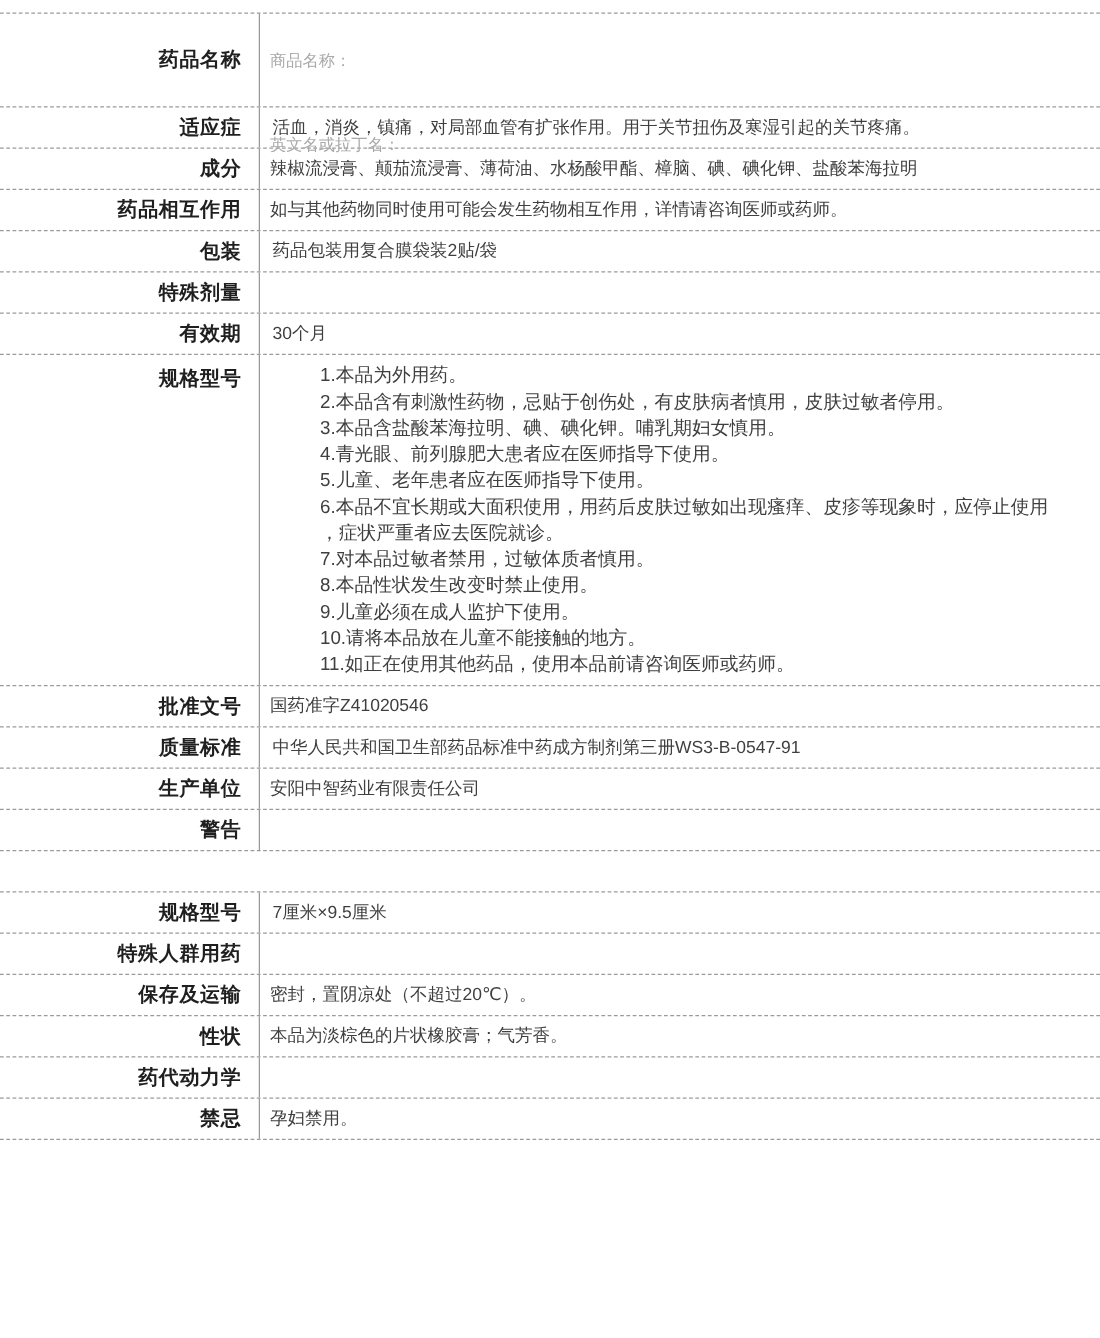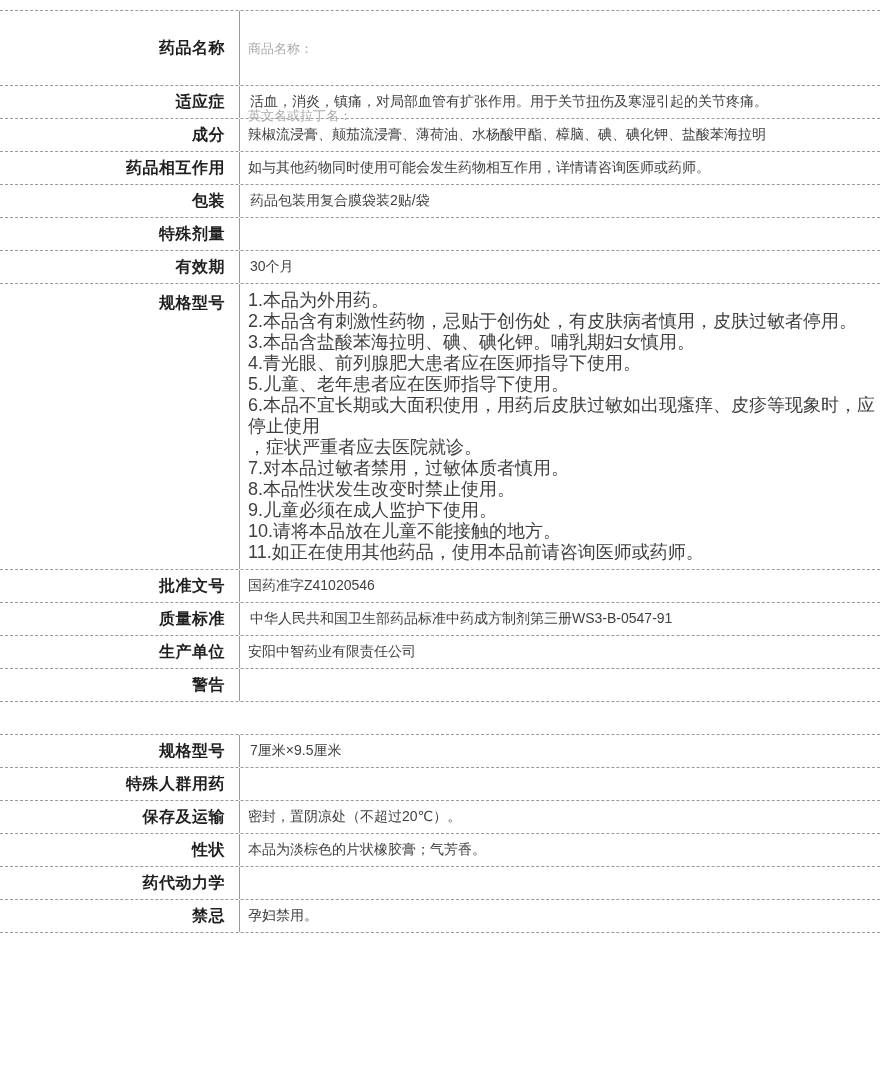--- a/index.html
+++ b/index.html
@@ -17,21 +17,21 @@
     margin-top: 10px;
     width: 880px;
     border-top: 1px dashed #9a9a9a;
   }
   .row {
     display: flex;
     align-items: stretch;
     border-bottom: 1px dashed #9a9a9a;
   }
   .label-cell {
-    width: 240px;
+    width: 208px;
     box-sizing: border-box;
     padding-right: 14px;
     border-right: 1px solid #999999;
     display: flex;
     align-items: center;
     justify-content: flex-end;
     font-family: "Liberation Serif", "DejaVu Serif", serif;
     font-weight: bold;
     font-size: 16px;
     color: #1f1f1f;
@@ -71,22 +71,23 @@
     align-items: flex-start;
     padding-top: 9px;
   }
   .precautions .value-cell {
     display: block;
     padding-top: 6px;
     padding-bottom: 6px;
   }
   .precaution-line {
     line-height: 21px;
-    font-size: 18px;
+    font-size: 15px;
     color: #3f3f3f;
+    margin-left: 40px;
   }
   .indent-1 { padding-left: 10px; }
 </style>
 </head>
 <body>
 
 <div class="drug-table">
 
   <div class="row name-row">
     <div class="label-cell">药品名称</div>

